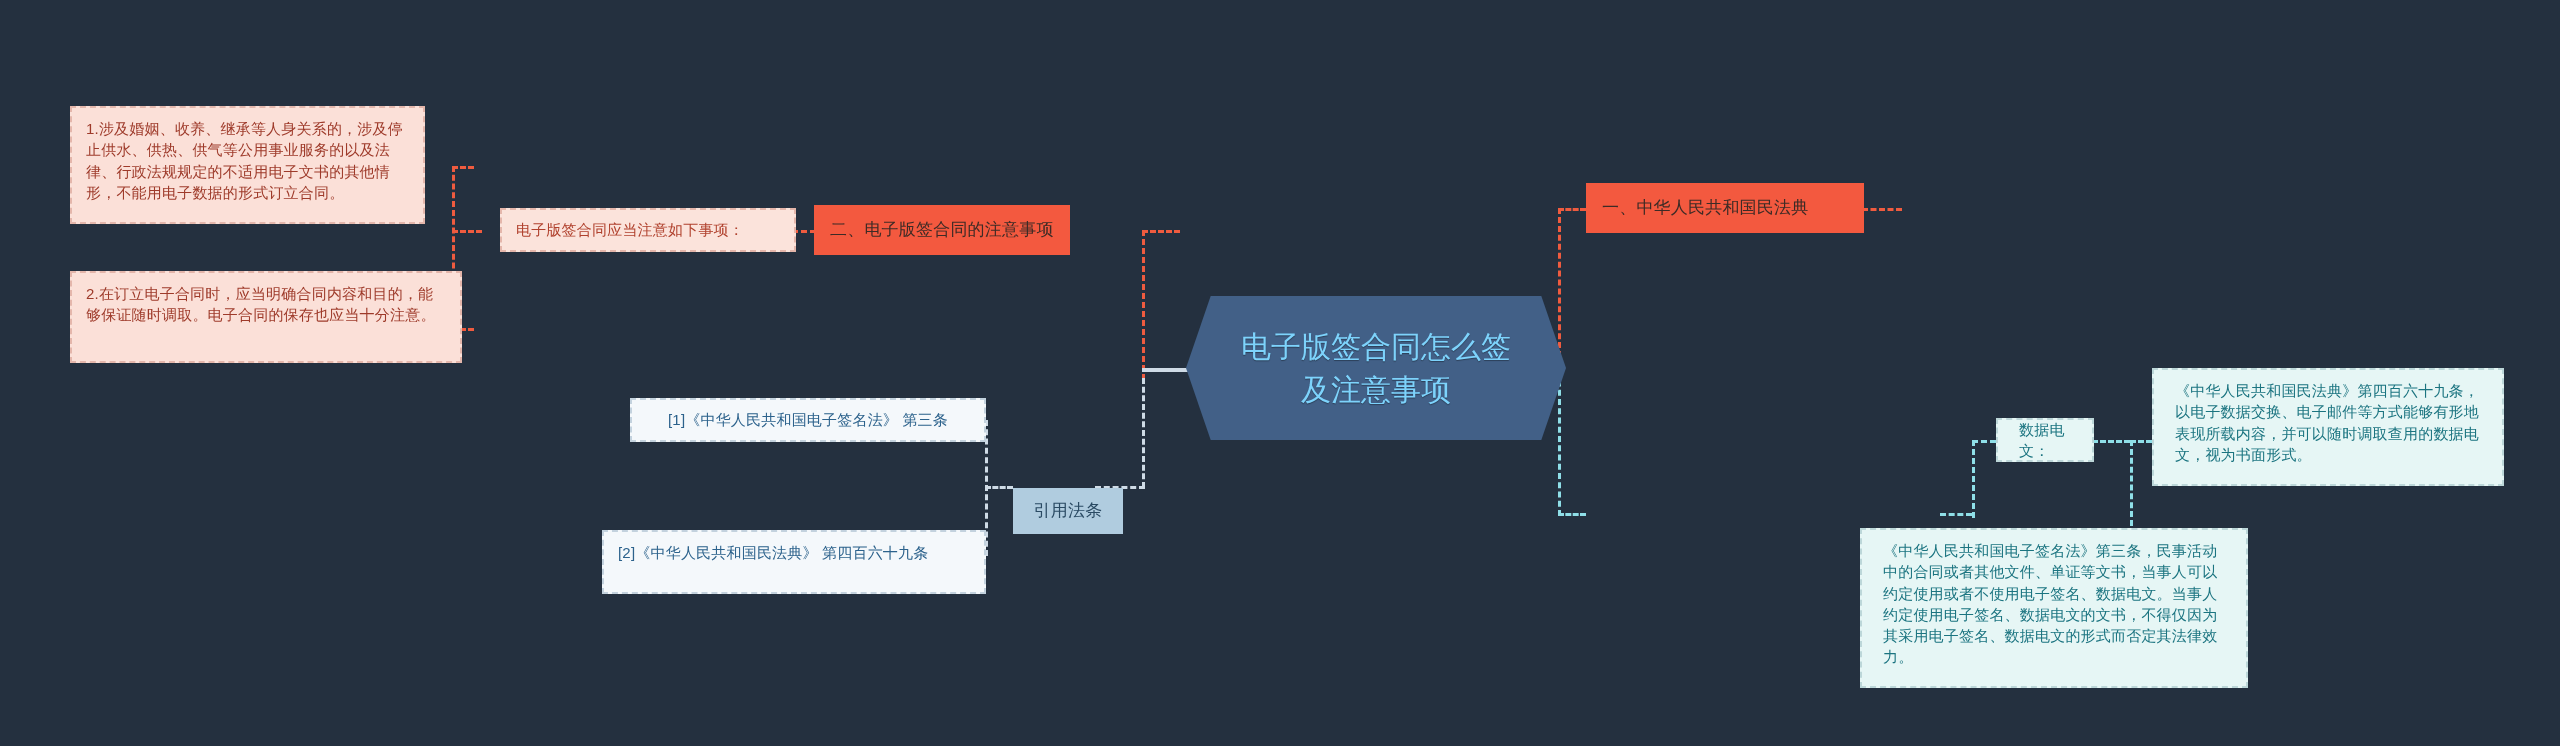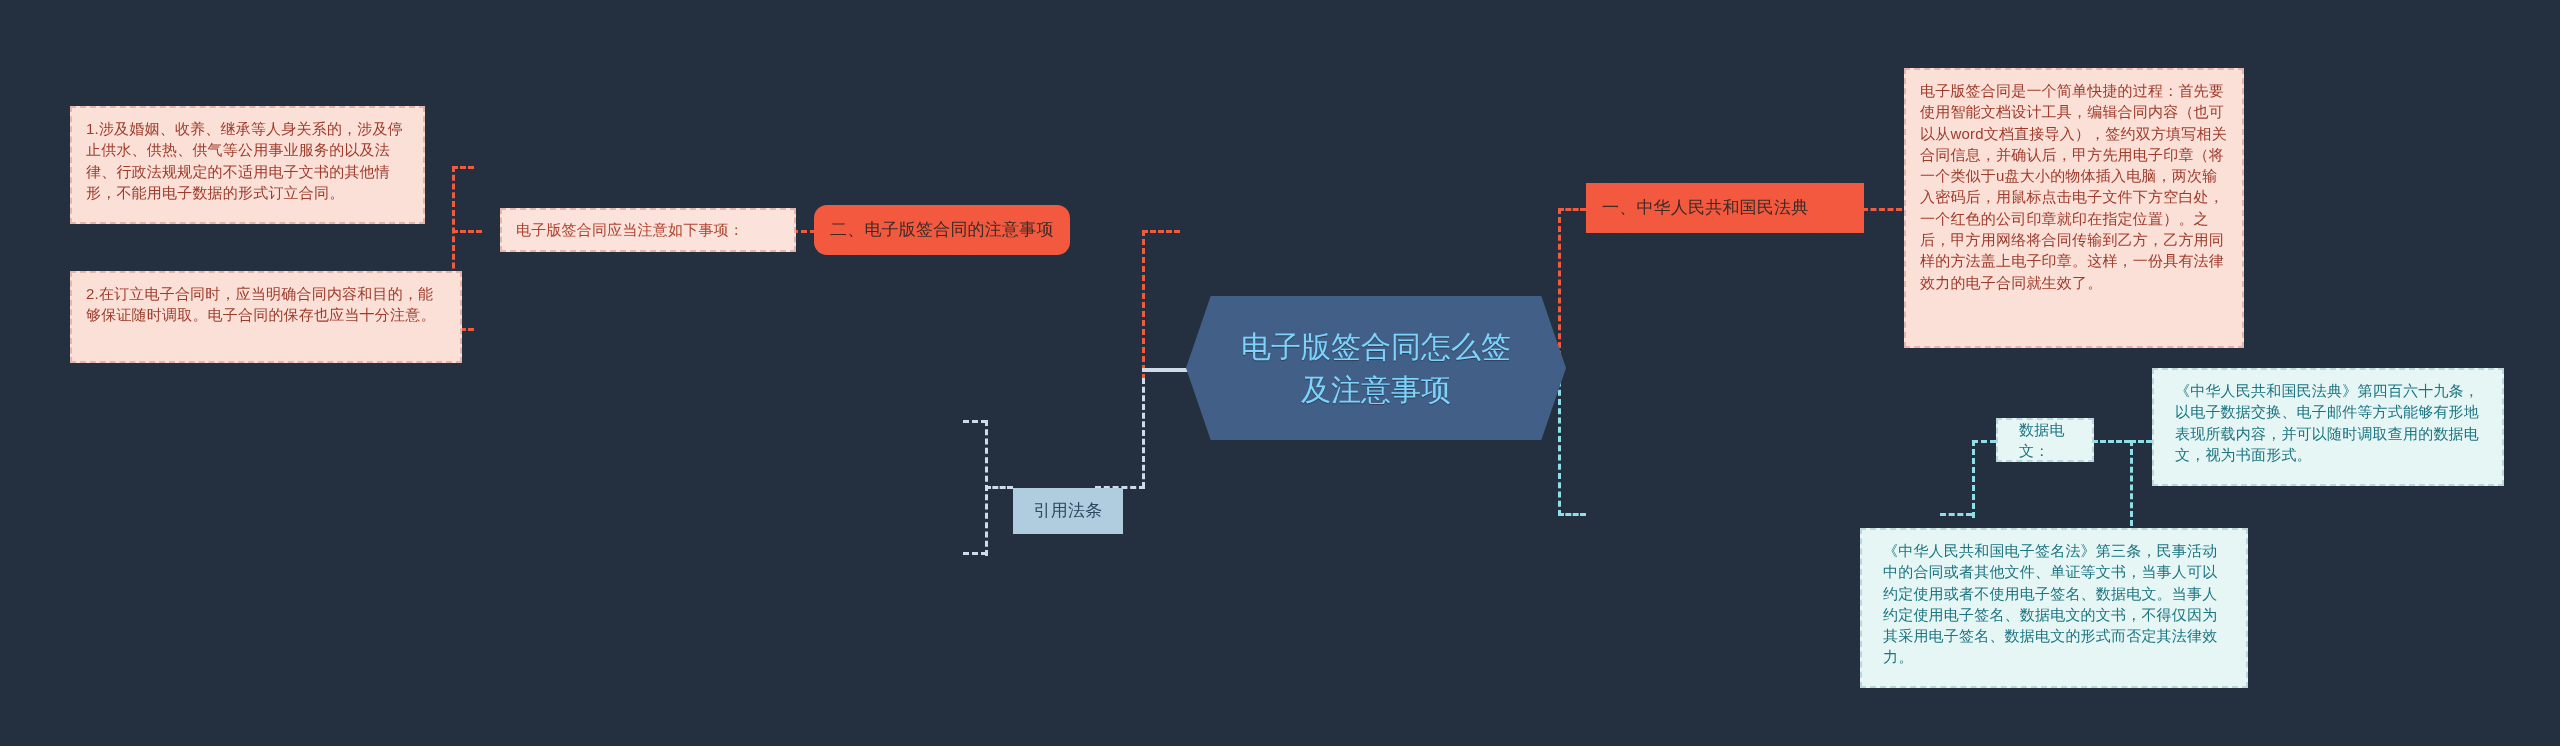--- a/index.html
+++ b/index.html
@@ -101,49 +101,52 @@
 
   <div class="conn h-cyan" style="left:2092px;top:440px;width:38px;"></div>
   <div class="conn v-cyan" style="left:2130px;top:440px;height:148px;"></div>
   <div class="conn h-cyan" style="left:2130px;top:440px;width:22px;"></div>
   <div class="conn h-cyan" style="left:2130px;top:586px;width:22px;"></div>
 
   <div class="node center" style="left:1186px;top:296px;width:380px;height:144px;">
     <span>电子版签合同怎么签及注意事项</span>
   </div>
 
-  <div class="node box orange" style="left:814px;top:205px;width:256px;height:50px;font-size:17px;border-radius:13px;">
+  <div class="node box orange" style="left:814px;top:205px;width:256px;height:50px;font-size:17px;">
     <span>二、电子版签合同的注意事项</span>
   </div>
 
   <div class="node box pink-label" style="left:500px;top:208px;width:296px;height:44px;font-size:15px;">
     <span>电子版签合同应当注意如下事项：</span>
   </div>
 
   <div class="node box pink top" style="left:70px;top:106px;width:355px;height:118px;font-size:15px;">
     <span>1.涉及婚姻、收养、继承等人身关系的，涉及停止供水、供热、供气等公用事业服务的以及法律、行政法规规定的不适用电子文书的其他情形，不能用电子数据的形式订立合同。</span>
   </div>
 
   <div class="node box pink top" style="left:70px;top:271px;width:392px;height:92px;font-size:15px;">
     <span>2.在订立电子合同时，应当明确合同内容和目的，能够保证随时调取。电子合同的保存也应当十分注意。</span>
   </div>
 
   <div class="node box bluechip" style="left:1013px;top:488px;width:110px;height:46px;font-size:17px;justify-content:center;">
     <span>引用法条</span>
   </div>
 
+  <div class="node box whitebox" style="left:630px;top:398px;width:356px;height:44px;font-size:15px;justify-content:center;">
+    <span>[1]《中华人民共和国电子签名法》 第三条</span>
+  </div>
 
+  <div class="node box whitebox top" style="left:602px;top:530px;width:384px;height:64px;font-size:15px;">
+    <span>[2]《中华人民共和国民法典》 第四百六十九条</span>
+  </div>
 
   <div class="node box orange" style="left:1586px;top:183px;width:278px;height:50px;font-size:17px;">
     <span>一、中华人民共和国民法典</span>
   </div>
 
-  <div class="node box pink top" style="left:1904px;top:68px;width:340px;height:280px;font-size:15px;">
-    <span>电子版签合同是一个简单快捷的过程：首先要使用智能文档设计工具，编辑合同内容（也可以从word文档直接导入），签约双方填写相关合同信息，并确认后，甲方先用电子印章（将一个类似于u盘大小的物体插入电脑，两次输入密码后，用鼠标点击电子文件下方空白处，一个红色的公司印章就印在指定位置）。之后，甲方用网络将合同传输到乙方，乙方用同样的方法盖上电子印章。这样，一份具有法律效力的电子合同就生效了。</span>
-  </div>
 
 
   <div class="node box cyanbox" style="left:1996px;top:418px;width:98px;height:44px;font-size:15px;justify-content:center;">
     <span>数据电文：</span>
   </div>
 
   <div class="node box cyanbox top" style="left:2152px;top:368px;width:352px;height:118px;font-size:15px;">
     <span>《中华人民共和国民法典》第四百六十九条，以电子数据交换、电子邮件等方式能够有形地表现所载内容，并可以随时调取查用的数据电文，视为书面形式。</span>
   </div>
 

